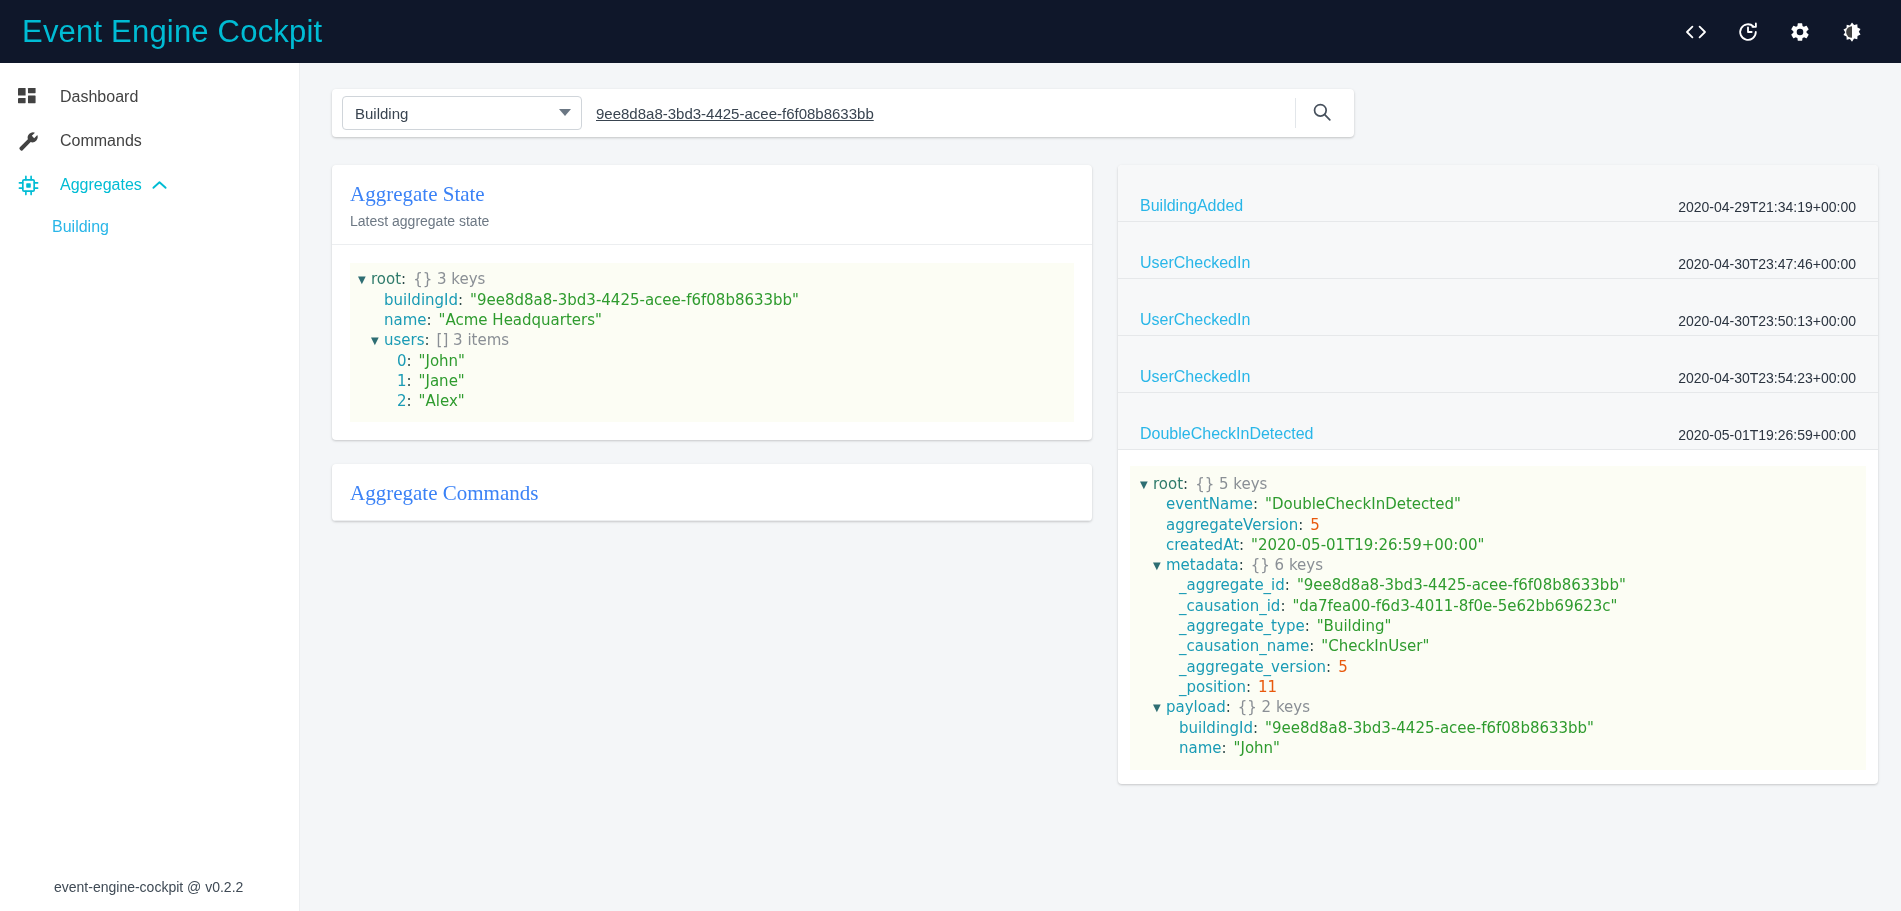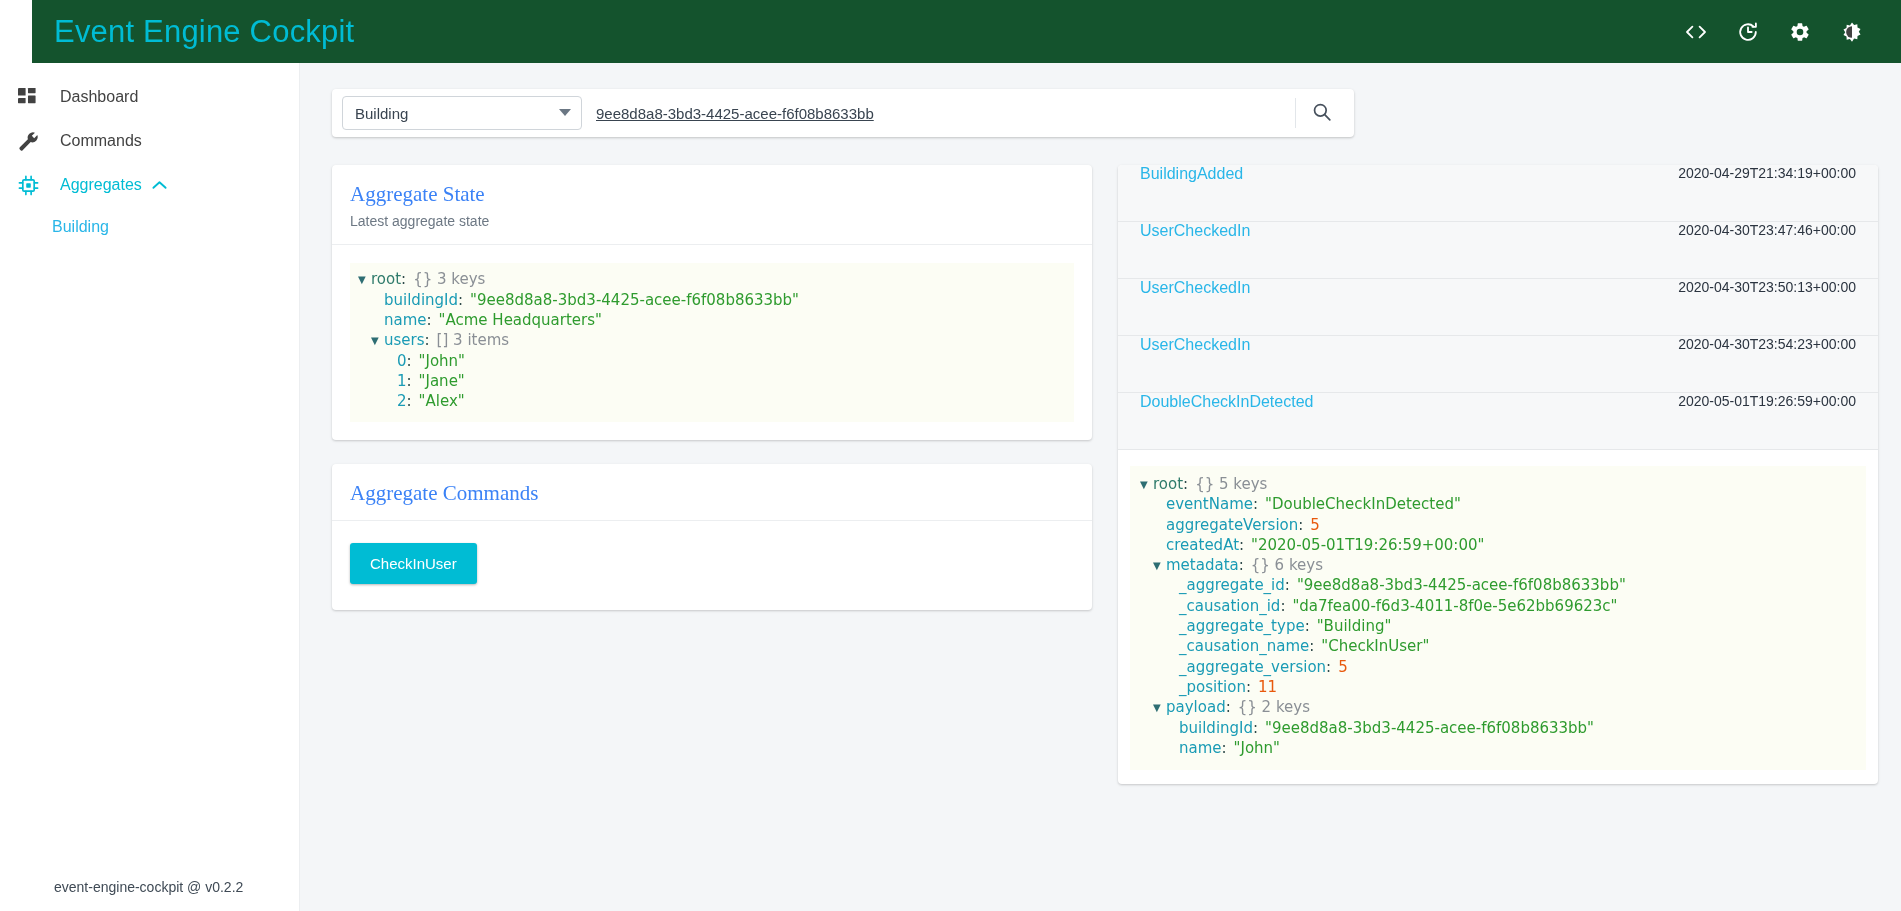--- a/index.html
+++ b/index.html
@@ -11,28 +11,27 @@
     font-family: "Liberation Sans", sans-serif;
     background: #ffffff;
   }
 
   
   .app { width: 1901px; height: 911px; display: flex; flex-direction: column; }
 
   
   .topbar {
     height: 63px;
-    background: #14532d;
+    background: #0f172a;
     display: flex;
     align-items: center;
     padding: 0 22px 0 22px;
     flex: 0 0 63px;
     position: relative;
     z-index: 5;
-    margin-left: 32px;
   }
   .topbar-title {
     color: #00bcd4;
     font-size: 31px;
     font-weight: normal;
     letter-spacing: .2px;
     line-height: 1;
   }
   .topbar-actions {
     margin-left: auto;
@@ -213,21 +212,21 @@
     padding: 12px 20px;
     cursor: pointer;
     box-shadow: 0 1px 3px rgba(0,0,0,.18), 0 1px 2px rgba(0,0,0,.12);
     font-family: "Liberation Sans", sans-serif;
   }
 
   
   .events-list { border-top: 0; }
   .event-row {
     display: flex;
-    align-items: flex-start;
+    align-items: flex-end;
     justify-content: space-between;
     height: 57px;
     padding: 0 22px 6px 22px;
     background: #f7f8f9;
     border-bottom: 1px solid #e6e8ea;
     cursor: pointer;
   }
   .event-row:last-child { border-bottom: 1px solid #e6e8ea; }
   .event-name { color: #29b6e8; font-size: 16px; }
   .event-time { color: #2b3440; font-size: 14px; }
@@ -406,23 +405,20 @@
                     <span class="jstr" style="margin-left: 7px;">"Alex"</span>
                   </div>
                 </div>
             </div>
           </div>
 
           <div class="card">
             <div class="card-head">
               <div class="card-title">Aggregate Commands</div>
             </div>
-            <div class="card-body" style="padding:22px 18px 26px 18px;">
-              <button class="cmd-btn">CheckInUser</button>
-            </div>
           </div>
 
         </div>
 
         <div class="col-right">
           <div class="card">
             <div class="events-list" id="events-list">
                 <div class="event-row">
                   <span class="event-name">BuildingAdded</span>
                   <span class="event-time">2020-04-29T21:34:19+00:00</span>

